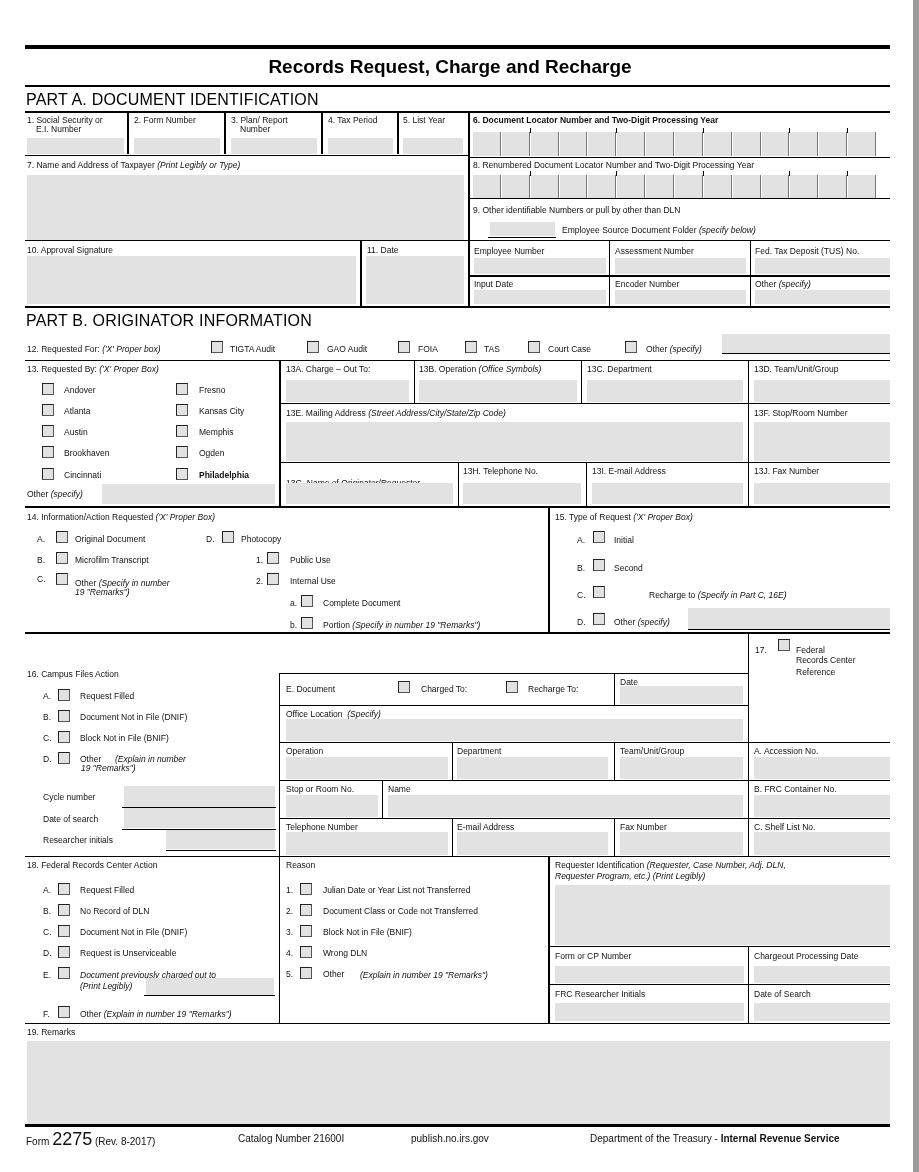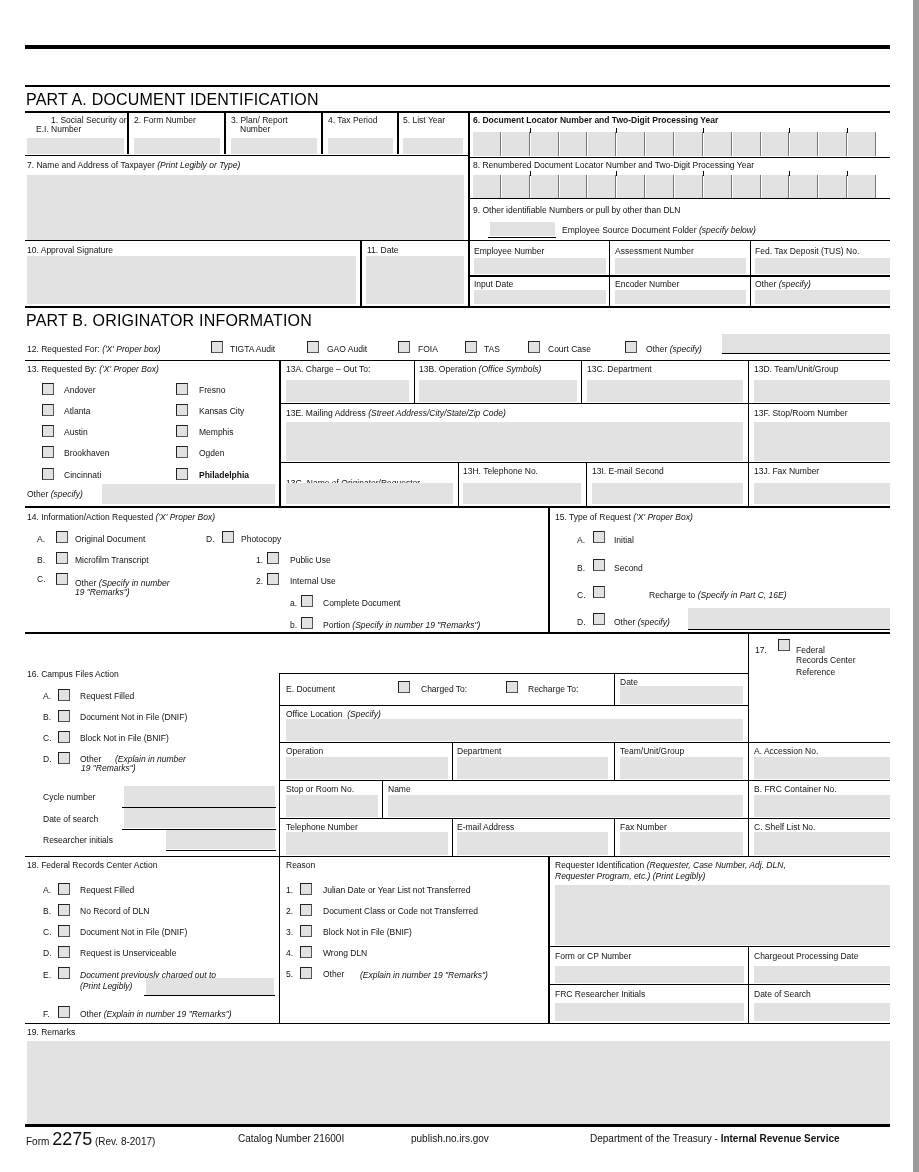--- a/index.html
+++ b/index.html
@@ -22,26 +22,27 @@
   .dlncell{position:absolute;background:#e2e2e2;}
   .foot{position:absolute;font-size:10px;color:#111;white-space:nowrap;}
   .foot .big{font-size:18px;}
 </style>
 </head>
 <body>
 
 <div class="page">
 
   <div class="hl thick" style="left:25px;top:45px;width:865px;"></div>
+  <div class="title">Records Request, Charge and Recharge</div>
   <div class="hl" style="left:25px;top:85px;width:865px;"></div>
 
   <div class="part" style="left:26px;top:91px;">PART A. DOCUMENT IDENTIFICATION</div>
   <div class="hl" style="left:25px;top:111px;width:865px;"></div>
 
-  <div class="lbl" style="left:27px;top:115px;margin-left:24px;">1. Social Security or</div>
+  <div class="lbl" style="left:27px;top:115px;">1. Social Security or</div>
   <div class="lbl" style="left:36px;top:124px;">E.I. Number</div>
   <div class="fill" style="left:27px;top:138px;width:97px;height:16px;"></div>
   <div class="vl" style="left:127px;top:111px;height:43px;"></div>
 
   <div class="lbl" style="left:134px;top:115px;">2. Form Number</div>
   <div class="fill" style="left:134px;top:138px;width:86px;height:16px;"></div>
   <div class="vl" style="left:224px;top:111px;height:43px;"></div>
 
   <div class="lbl" style="left:231px;top:115px;">3. Plan/ Report</div>
   <div class="lbl" style="left:240px;top:124px;">Number</div>
@@ -187,21 +188,21 @@
   <div class="fill" style="left:754px;top:422px;width:136px;height:39px;"></div>
 
   <div class="hl thin" style="left:279px;top:462px;width:611px;"></div>
 
   <div class="lbl" style="left:286px;top:466px;margin-top:12px;">13G. Name of Originator/Requestor</div>
   <div class="fill" style="left:286px;top:483px;width:167px;height:21px;"></div>
   <div class="vl thin" style="left:458px;top:462px;height:44px;"></div>
   <div class="lbl" style="left:463px;top:466px;">13H. Telephone No.</div>
   <div class="fill" style="left:463px;top:483px;width:118px;height:21px;"></div>
   <div class="vl thin" style="left:586px;top:462px;height:44px;"></div>
-  <div class="lbl" style="left:592px;top:466px;">13I. E-mail Second</div>
+  <div class="lbl" style="left:592px;top:466px;">13I. E-mail Address</div>
   <div class="fill" style="left:592px;top:483px;width:151px;height:21px;"></div>
   <div class="lbl" style="left:754px;top:466px;">13J. Fax Number</div>
   <div class="fill" style="left:754px;top:483px;width:136px;height:21px;"></div>
 
   <div class="hl" style="left:25px;top:506px;width:865px;"></div>
 
   <div class="lbl" style="left:27px;top:512px;"><span>14. Information/Action Requested</span> <i>('X' Proper Box)</i></div>
 
   <div class="lbl" style="left:37px;top:534px;">A.</div>
   <div class="cb" style="left:56px;top:531px;"></div>

